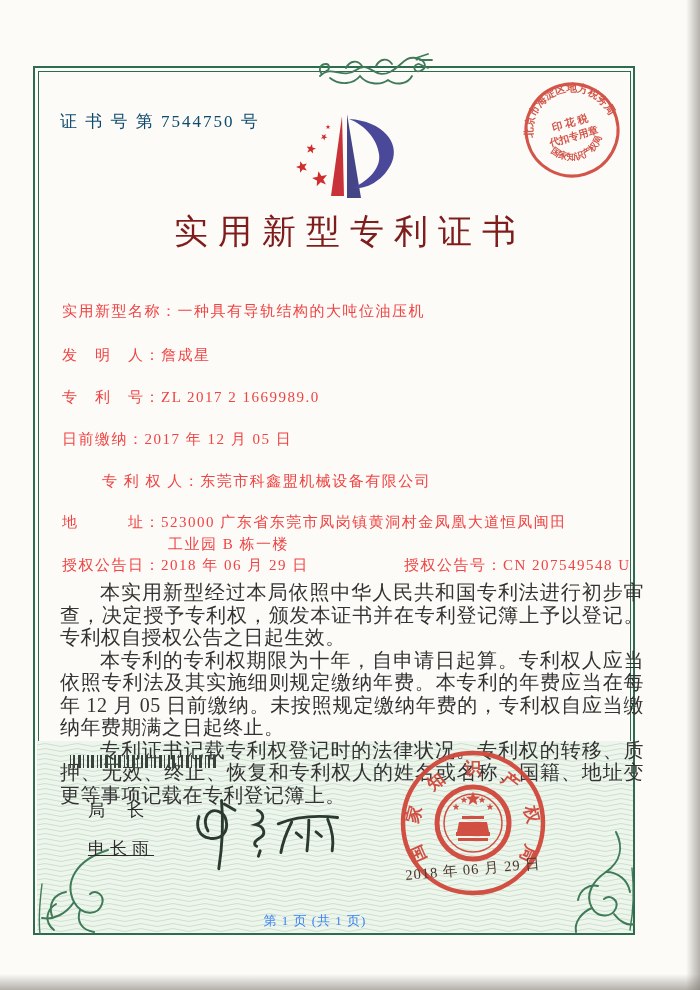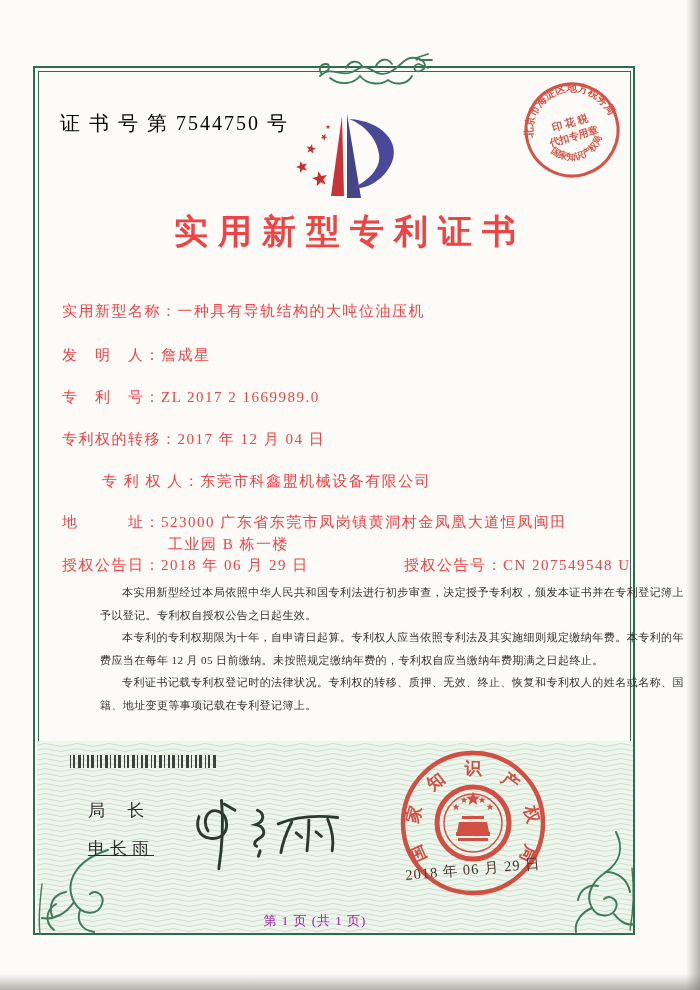--- a/index.html
+++ b/index.html
@@ -1,33 +1,33 @@
 <!DOCTYPE html>
 <html><head>
 <meta charset="utf-8">
 <style>
   html,body{margin:0;padding:0;width:700px;height:990px;overflow:hidden;background:#b9b6b1;}
   .page{position:absolute;left:0;top:0;width:700px;height:990px;background:#fcfbf7;
         font-family:"Liberation Serif","DejaVu Serif",serif;color:#2a2a2a;}
   .abs{position:absolute;}
-  .cert-no{left:60px;top:110px;font-size:20px;letter-spacing:2px;color:#000000;}
-  .title{left:0;top:209px;width:700px;text-align:center;font-size:34px;font-weight:700;
-         letter-spacing:10px;color:#ef4444;}
+  .cert-no{left:60px;top:110px;font-size:17px;letter-spacing:2px;color:#0c4a6e;}
+  .title{left:0;top:209px;width:700px;text-align:center;font-size:34px;font-weight:400;
+         letter-spacing:10px;color:#7f1d1d;}
   .row{left:62px;font-size:15px;letter-spacing:1.5px;color:#ef4444;white-space:nowrap;}
   .row .lbl{font-weight:400;}
-  .paras{left:60px;top:581px;width:584px;font-size:11px;line-height:22.5px;
-         letter-spacing:0.4px;color:#333;text-align:justify;margin-left:40px;}
+  .paras{left:60px;top:581px;width:584px;font-size:20px;line-height:22.5px;
+         letter-spacing:0.4px;color:#333;text-align:justify;}
   .paras p{margin:0;text-indent:2em;}
   .waves-wrap{left:37px;top:741px;width:596px;height:192px;}
   .sig-title{left:88px;top:799px;font-size:17px;letter-spacing:9px;color:#2c2c2c;}
   .sig-name{left:88px;top:837px;font-size:17px;letter-spacing:5px;color:#2c2c2c;text-decoration:underline;}
   .seal-date{left:394px;top:860px;width:158px;text-align:center;font-size:14.5px;
              letter-spacing:1px;color:#4d362d;transform:rotate(-5deg);}
   .footer{left:240px;top:912px;width:150px;text-align:center;font-size:13px;
-          letter-spacing:1px;color:#a21caf;}
+          letter-spacing:1px;color:#3b82f6;}
   .frame-outer{left:33px;top:66px;width:598px;height:865px;border:2.5px solid #2e6b4f;}
   .frame-inner{position:absolute;left:2.5px;top:2.5px;right:2.5px;bottom:2.5px;
                border:1px solid #2e6b4f;}
   .tax-seal{left:522px;top:80px;width:100px;height:100px;transform:rotate(-16deg);opacity:.92;}
   .main-seal{left:398px;top:748px;width:150px;height:150px;opacity:.95;}
   .scan-right{left:686px;top:0;width:14px;height:990px;
               background:linear-gradient(to right,rgba(120,115,108,0),rgba(120,115,108,.55));}
   .scan-bottom{left:0;top:974px;width:700px;height:16px;
                background:linear-gradient(to bottom,rgba(120,115,108,0),rgba(120,115,108,.55));}
 </style>
@@ -131,21 +131,21 @@
   <div class="abs row" style="top:302px;">
     <span class="lbl">实用新型名称：</span><span>一种具有导轨结构的大吨位油压机</span>
   </div>
   <div class="abs row" style="top:346px;">
     <span class="lbl">发　明　人：</span><span>詹成星</span>
   </div>
   <div class="abs row" style="top:388px;">
     <span class="lbl">专　利　号：</span><span>ZL 2017 2 1669989.0</span>
   </div>
   <div class="abs row" style="top:430px;">
-    <span class="lbl">专利权的转移：</span><span>2017 年 12 月 04 日</span>
+    <span class="lbl">日前缴纳：</span><span>2017 年 12 月 05 日</span>
   </div>
   <div class="abs row" style="top:472px;margin-left:40px;">
     <span class="lbl">专 利 权 人：</span><span>东莞市科鑫盟机械设备有限公司</span>
   </div>
   <div class="abs row" style="top:513px;">
     <span class="lbl">地　　　址：</span><span>523000 广东省东莞市凤岗镇黄洞村金凤凰大道恒凤闽田</span>
   </div>
   <div class="abs row" style="top:535px;left:168px;">
     <span>工业园 B 栋一楼</span>
   </div>

